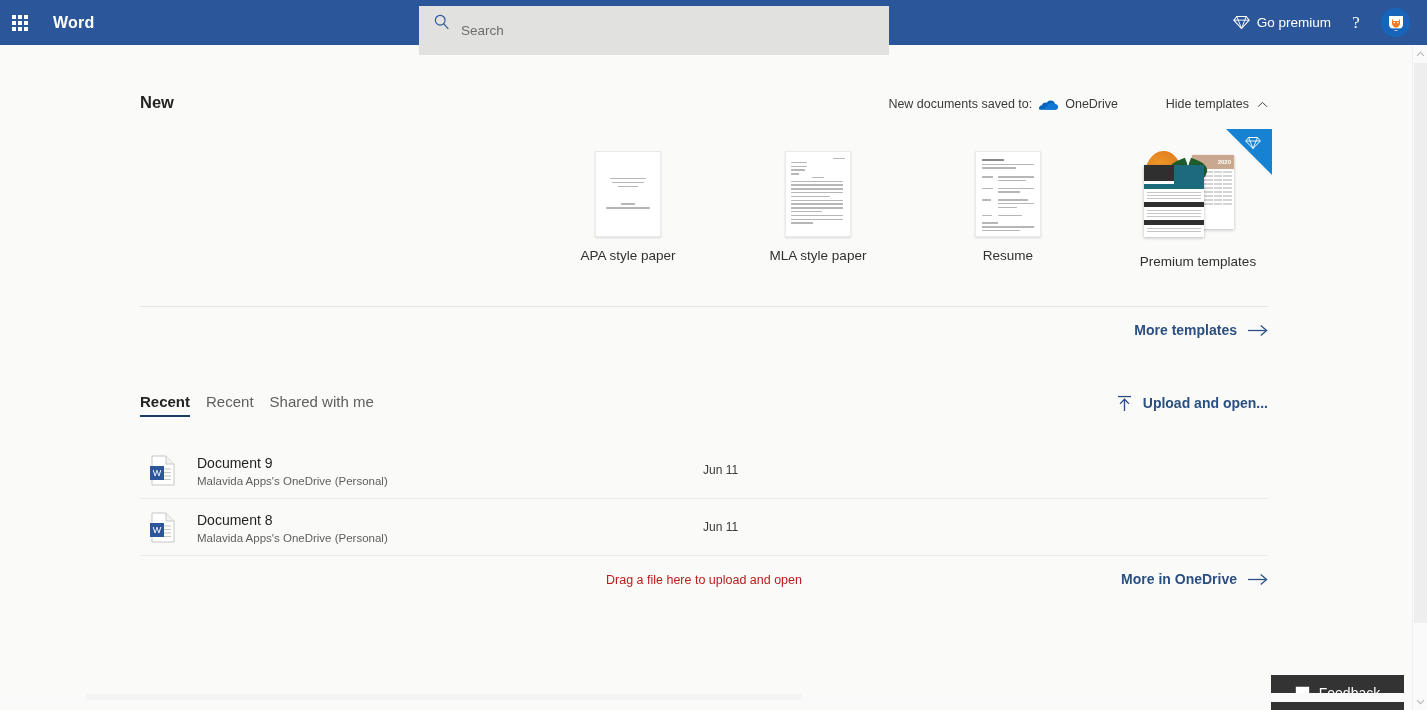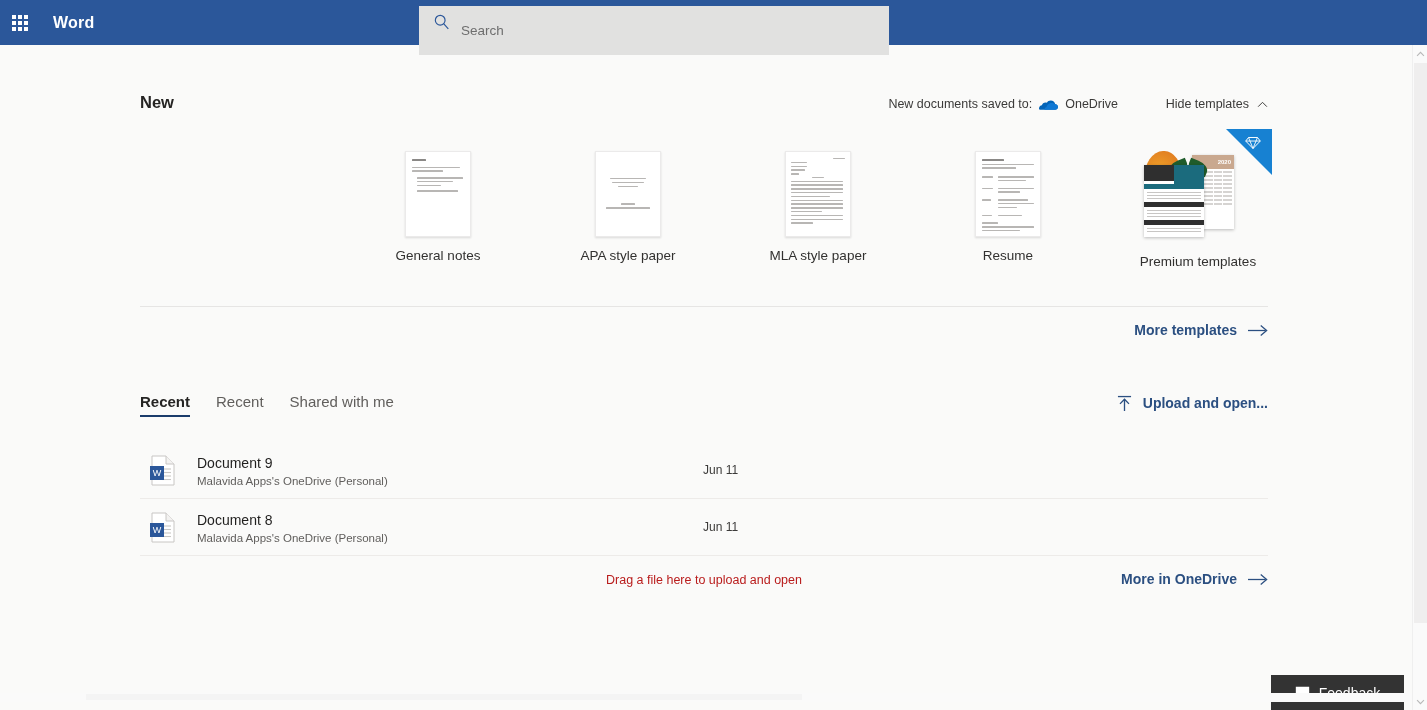--- a/index.html
+++ b/index.html
@@ -209,21 +209,21 @@
     display: flex; align-items: center; justify-content: flex-end;
     gap: 11px; height: 46px;
     font-size: 14px; font-weight: bold; color: #2b4f81;
     cursor: pointer;
   }
 
   
   .recent-head {
     position: relative; margin-top: 40px; height: 36px;
   }
-  .tabs { display: flex; gap: 26px; margin-top: 18px; }
+  .tabs { display: flex; gap: 16px; margin-top: 18px; }
   .tab {
     font-size: 15px; color: #605e5c; cursor: pointer;
     padding-bottom: 7px; position: relative;
   }
   .tab.active { color: #252423; font-weight: bold; }
   .tab.active:after {
     content: ""; position: absolute; left: 0; right: 0; bottom: 0;
     height: 2.5px; background: #1a3c6b;
   }
   .upload-open {
@@ -325,20 +325,39 @@
   <div class="app-title">Word</div>
 
   <div class="search-wrap">
     <svg class="search-icon" viewBox="0 0 20 20">
       <circle cx="8" cy="8" r="5.4" fill="none" stroke="#2b579a" stroke-width="1.3"></circle>
       <line x1="11.8" y1="11.8" x2="17" y2="17.6" stroke="#2b579a" stroke-width="1.3"></line>
     </svg>
     <input class="search-box" type="text" placeholder="Search" style="">
   </div>
 
+  <div class="hdr-right">
+    <div class="go-premium">
+      <svg width="17" height="15" viewBox="0 0 18 16">
+        <path d="M4 1.5h10l3.2 4L9 14.5 0.8 5.5z" fill="none" stroke="#ffffff" stroke-width="1.1"></path>
+        <path d="M0.8 5.5h16.4M4 1.5 9 14.5 14 1.5" fill="none" stroke="#ffffff" stroke-width="1"></path>
+      </svg>
+      <span>Go premium</span>
+    </div>
+    <div class="help-btn">?</div>
+    <div class="avatar">
+      <svg width="20" height="20" viewBox="0 0 20 20">
+        <path d="M3 3h14v8.5c0 3.2-3.6 5.4-7 6.4-3.4-1-7-3.2-7-6.4z" fill="#ffffff"></path>
+        <path d="M6 5.6l1.3 2.4h5.4L14 5.6v4.8c0 2-1.7 3.6-4 4.4-2.3-.8-4-2.4-4-4.4z" fill="#f07a22"></path>
+        <circle cx="8.2" cy="9.6" r=".8" fill="#ffffff"></circle>
+        <circle cx="11.8" cy="9.6" r=".8" fill="#ffffff"></circle>
+        <rect x="5" y="15.4" width="10" height="1.8" fill="#1765ba"></rect>
+      </svg>
+    </div>
+  </div>
 </div>
 
 <div class="page">
   <div class="content">
 
     <div class="new-row">
       <div class="new-title">New</div>
 
       <div class="saved-to">
         <span>New documents saved to:</span>
@@ -353,35 +372,20 @@
         <span>Hide templates</span>
         <svg width="11" height="7" viewBox="0 0 12 8">
           <path d="M1 6.5 6 1.5l5 5" fill="none" stroke="#3b3a39" stroke-width="1.1"></path>
         </svg>
       </div>
     </div>
 
     <div class="templates">
 
 
-      <div class="tpl tpl-notes" style="left:218px; width:160px; top:8px;">
-        <div class="thumb doc">
-          <div class="ln t" style="width:26%"></div>
-          <div style="height:3px"></div>
-          <div class="ln" style="width:92%"></div>
-          <div class="ln" style="width:60%"></div>
-          <div style="height:3px"></div>
-          <div class="ln" style="width:88%;margin-left:5px"></div>
-          <div class="ln" style="width:70%;margin-left:5px"></div>
-          <div class="ln" style="width:46%;margin-left:5px"></div>
-          <div style="height:2px"></div>
-          <div class="ln" style="width:78%;margin-left:5px"></div>
-        </div>
-        <div class="tpl-label">General notes</div>
-      </div>
 
       <div class="tpl tpl-apa" style="left:408px; width:160px; top:8px;">
         <div class="thumb doc">
           <div class="ln c" style="width:70%"></div>
           <div class="ln c" style="width:62%"></div>
           <div class="ln c" style="width:40%"></div>
           <div style="height:14px"></div>
           <div class="ln c" style="width:26%"></div>
           <div class="ln c" style="width:84%"></div>
         </div>

